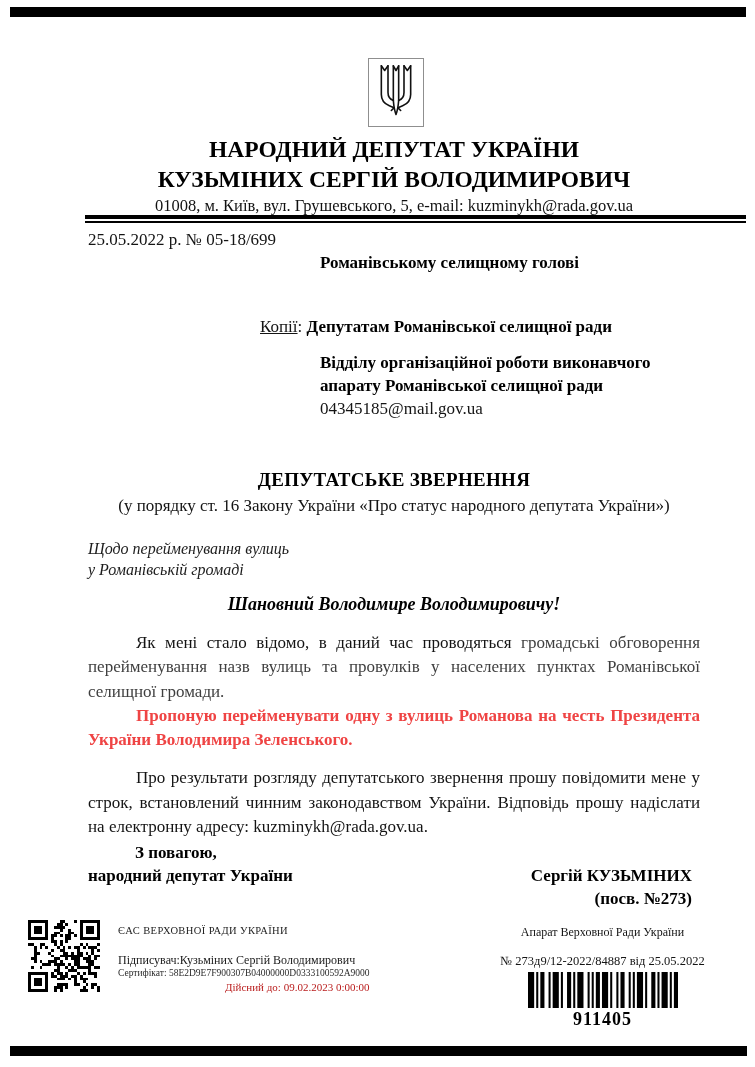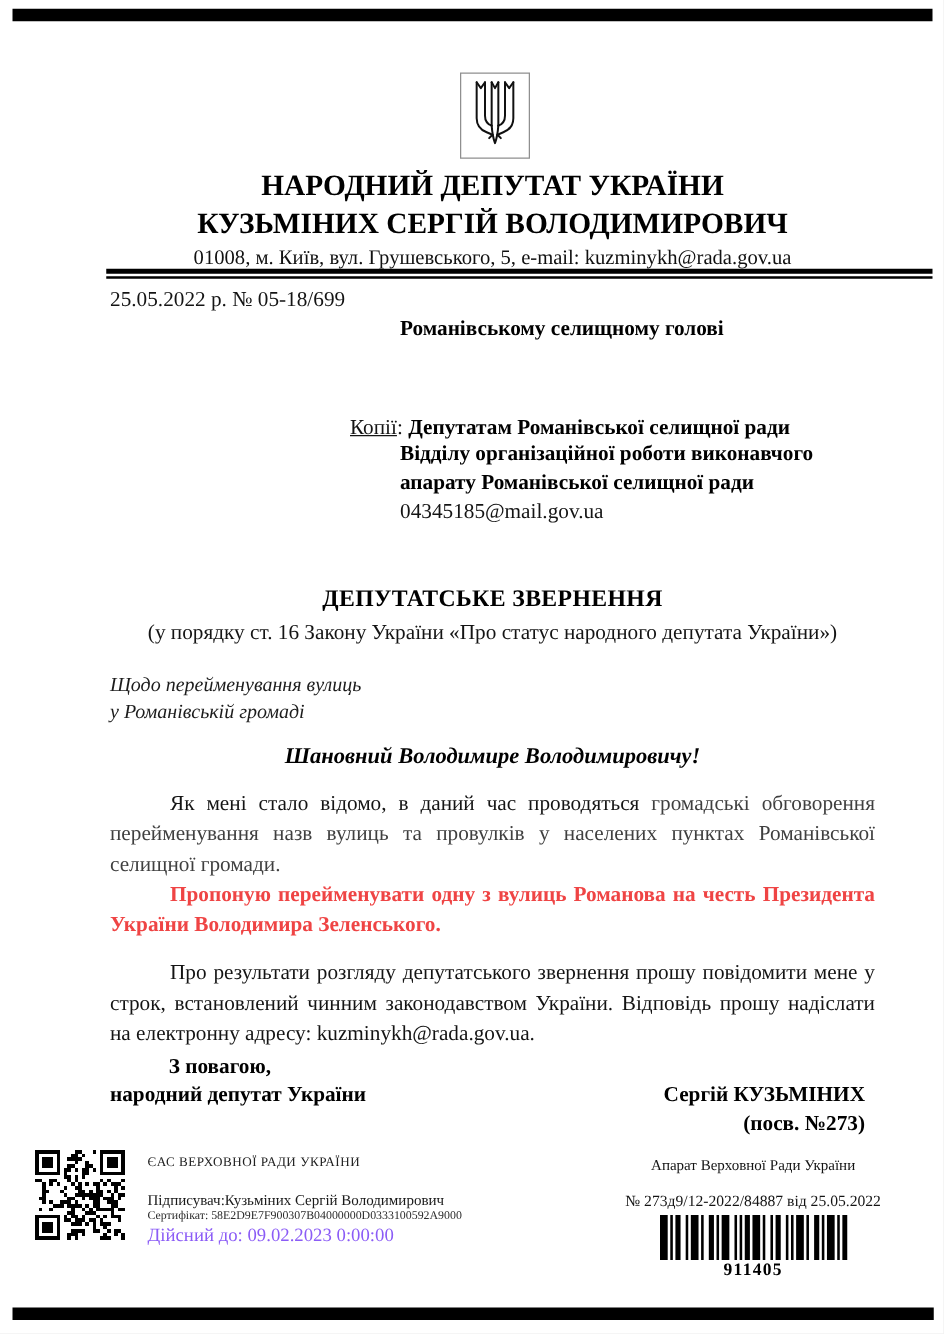--- a/index.html
+++ b/index.html
@@ -31,21 +31,21 @@
   .hdr-name2{top:165px;}
   .hdr-address{top:196px;font-size:16.5px;color:#111;}
   .double-rule{left:85px;top:215px;width:661px;}
   .double-rule .thick{height:4px;background:#000;}
   .double-rule .thin{margin-top:2px;height:1.5px;background:#000;}
   
   .ref-line{left:88px;top:230px;font-size:17px;}
   
   .recip{font-size:17px;line-height:23px;}
   .recip-primary{left:320px;top:251px;font-weight:bold;color:#000;}
-  .copies-line{left:280px;top:315px;margin-top:15px;}
+  .copies-line{left:260px;top:315px;}
   .copies-line .lbl{text-decoration:underline;}
   .copies-line b{color:#000;}
   .dept-block{left:320px;top:351px;}
   .dept-block .b{font-weight:bold;color:#000;}
   
   .doc-title{top:469px;font-weight:bold;font-size:19px;color:#000;letter-spacing:.3px;}
   .doc-subtitle{top:496px;font-size:17px;}
   
   .subject{left:88px;top:538px;font-style:italic;font-size:16px;line-height:21px;color:#1c1c1c;}
   
@@ -60,26 +60,26 @@
   .sig{font-size:17px;font-weight:bold;color:#000;}
   .sig-closing{left:135px;top:843px;}
   .sig-row{left:88px;top:866px;width:604px;display:flex;justify-content:space-between;}
   .sig-cred{left:88px;top:889px;width:604px;text-align:right;}
   
   .qr{left:28px;top:920px;width:72px;height:72px;}
   .sig-info{left:118px;top:926px;line-height:1;}
   .sig-info .l1{font-size:10.5px;letter-spacing:.4px;margin-bottom:17px;color:#222;}
   .sig-info .l2{font-size:12px;margin-bottom:3px;color:#1a1a1a;}
   .sig-info .l3{font-size:9.5px;margin-bottom:4px;color:#2a2a2a;}
-  .sig-info .l4{font-size:15px;color:#8b5cf6;}
+  .sig-info .l4{font-size:11px;color:#b91c1c;text-align:right;}
   .reg-block{left:470px;top:925px;width:265px;text-align:center;}
   .reg-block .r1{font-size:12px;margin-bottom:14px;}
   .reg-block .r2{font-size:12.5px;margin-bottom:3px;}
   .reg-block .barcode{display:block;margin:0 auto;}
-  .reg-block .code-num{font-size:14px;font-weight:bold;letter-spacing:1px;color:#000;margin-top:1px;}
+  .reg-block .code-num{font-size:18px;font-weight:bold;letter-spacing:1px;color:#000;margin-top:1px;}
 </style>
 </head>
 <body>
 
 <div class="page">
 
   <div class="scan-bar top"></div>
   <div class="scan-bar bottom"></div>
 
   <div class="abs emblem-box">

